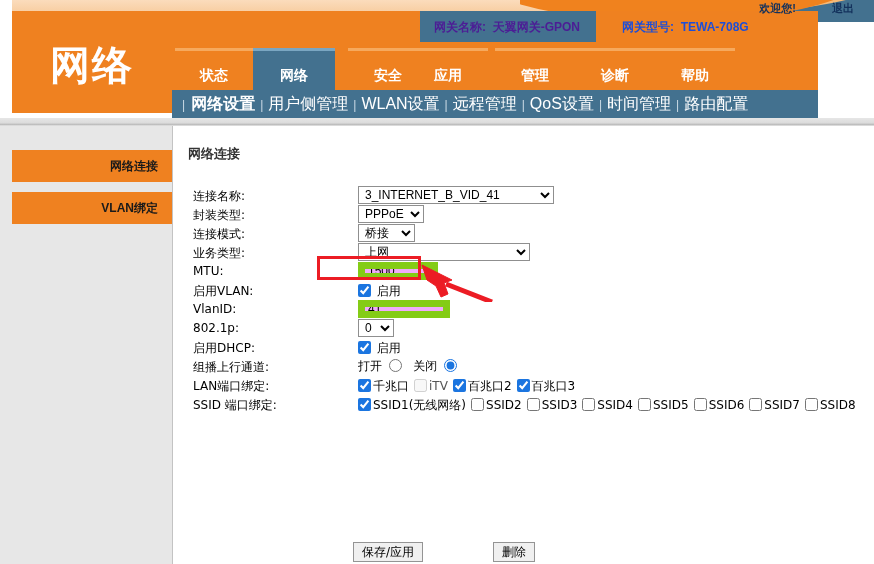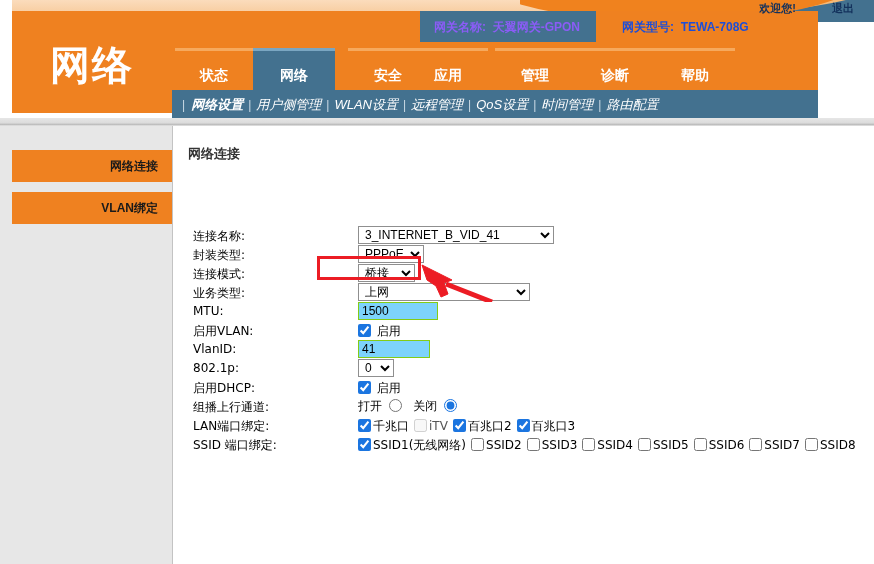--- a/index.html
+++ b/index.html
@@ -24,62 +24,62 @@
 
   
   .logo-panel{position:absolute;left:12px;top:11px;width:160px;height:102px;background:#ef8120;}
   .logo-text{position:absolute;left:12px;top:38px;width:160px;text-align:center;
     color:#fff;font-size:40px;font-weight:bold;letter-spacing:2px;
     font-family:"DejaVu Sans","Liberation Sans",sans-serif;}
 
   
   .hdr-orange{position:absolute;left:172px;top:11px;width:646px;height:79px;background:#ef8120;}
   .gw-name-band{position:absolute;left:420px;top:11px;width:176px;height:31px;background:#43718f;}
-  .gw-name{position:absolute;left:434px;top:19px;color:#8b5cf6;font-weight:bold;font-size:12px;white-space:nowrap;}
+  .gw-name{position:absolute;left:434px;top:19px;color:#4c1d95;font-weight:bold;font-size:12px;white-space:nowrap;}
   .gw-model{position:absolute;left:622px;top:19px;color:#1d4ed8;font-weight:bold;font-size:12px;white-space:nowrap;}
 
   
   .tabs{position:absolute;left:175px;top:48px;height:42px;}
   .tab{position:absolute;top:0;height:42px;line-height:48px;text-align:center;
     color:#fff;font-weight:bold;font-size:14px;cursor:pointer;
     border-top:3px solid #f6a95d;box-sizing:border-box;}
   .tab.active{background:#43718f;border-top:3px solid #7aa6c2;}
 
   
   .subnav{position:absolute;left:172px;top:90px;width:646px;height:28px;background:#43718f;}
   .subnav-inner{position:absolute;left:182px;top:96px;height:17px;
     display:flex;align-items:center;}
-  .subitem{color:#fff;font-size:13px;padding:0 5px;white-space:nowrap;cursor:pointer;font-style:italic;}
+  .subitem{color:#fff;font-size:16px;padding:0 5px;white-space:nowrap;cursor:pointer;}
   .subitem.active{font-weight:bold;}
   .subsep{color:#cbdbe6;font-size:12px;}
   .subnav-lead{color:#cbdbe6;font-size:12px;padding-right:1px;}
 
   
   .gray-bar{position:absolute;left:0;top:118px;width:874px;height:8px;
     background:linear-gradient(to bottom,#e6e6e6,#dcdcdc 60%,#b9b9b9 85%,#f2f2f2);}
   .sidebar{position:absolute;left:0;top:126px;width:172px;height:438px;background:#e7e7e7;
     border-right:1px solid #c3c3c3;}
   .side-item{position:absolute;left:12px;width:160px;height:32px;background:#ef8120;
     color:#1a1a1a;font-size:12px;font-weight:bold;text-align:right;line-height:32px;
     padding-right:14px;box-sizing:border-box;cursor:pointer;}
 
   .content{position:absolute;left:173px;top:126px;width:701px;height:438px;background:#fff;}
   .page-title{position:absolute;left:15px;top:19px;font-size:13px;font-weight:bold;color:#333;}
 
   
-  .form{position:absolute;left:0;top:62px;width:701px;margin-top:40px;}
+  .form{position:absolute;left:0;top:62px;width:701px;}
   .row{position:relative;height:16px;margin-bottom:3px;}
   .lbl{position:absolute;left:20px;top:0;font-size:12px;color:#000;white-space:nowrap;
     font-family:"DejaVu Sans","Liberation Sans",sans-serif;}
   .fld{position:absolute;left:185px;top:-2px;}
 
   select{font-family:"Liberation Sans",sans-serif;font-size:12px;height:18px;
     border:1px solid #8f8f8f;background:#fff;padding:0 2px;box-sizing:border-box;}
   input[type=text]{font-family:"Liberation Sans",sans-serif;font-size:12px;height:18px;
-    border:1px solid #84cc16;background:#7dd3fc;padding:0 3px;box-sizing:border-box;color:#000;}
+    border:7px solid #84cc16;background:#f0abfc;padding:0 3px;box-sizing:border-box;color:#000;}
   input[type=checkbox],input[type=radio]{width:13px;height:13px;margin:0;vertical-align:-2px;
     accent-color:#1b75e0;}
   .cbwrap{display:inline-block;white-space:nowrap;margin-right:5px;font-size:12px;
     font-family:"DejaVu Sans","Liberation Sans",sans-serif;}
   .cbwrap span{padding-left:2px;}
   .cbwrap.dim span{color:#555;}
   .rwrap{display:inline-block;white-space:nowrap;margin-right:8px;font-size:12px;
     font-family:"DejaVu Sans","Liberation Sans",sans-serif;}
   .rwrap span{padding-right:3px;}
 
@@ -208,21 +208,21 @@
           <span class="cbwrap">
             <input type="checkbox" checked="" style="">
             <span>启用</span>
           </span>
         </div>
       </div>
 
       <div class="row">
         <div class="lbl">VlanID:</div>
         <div class="fld">
-          <input type="text" style="width: 72px;" value="41">
+          <input type="text" style="width: 92px;" value="41">
         </div>
       </div>
 
       <div class="row">
         <div class="lbl">802.1p:</div>
         <div class="fld">
           <select style="width:36px" id="sel-dot1p"><option>0</option><option>1</option><option>2</option><option>3</option><option>4</option><option>5</option><option>6</option><option>7</option></select>
         </div>
       </div>
 

